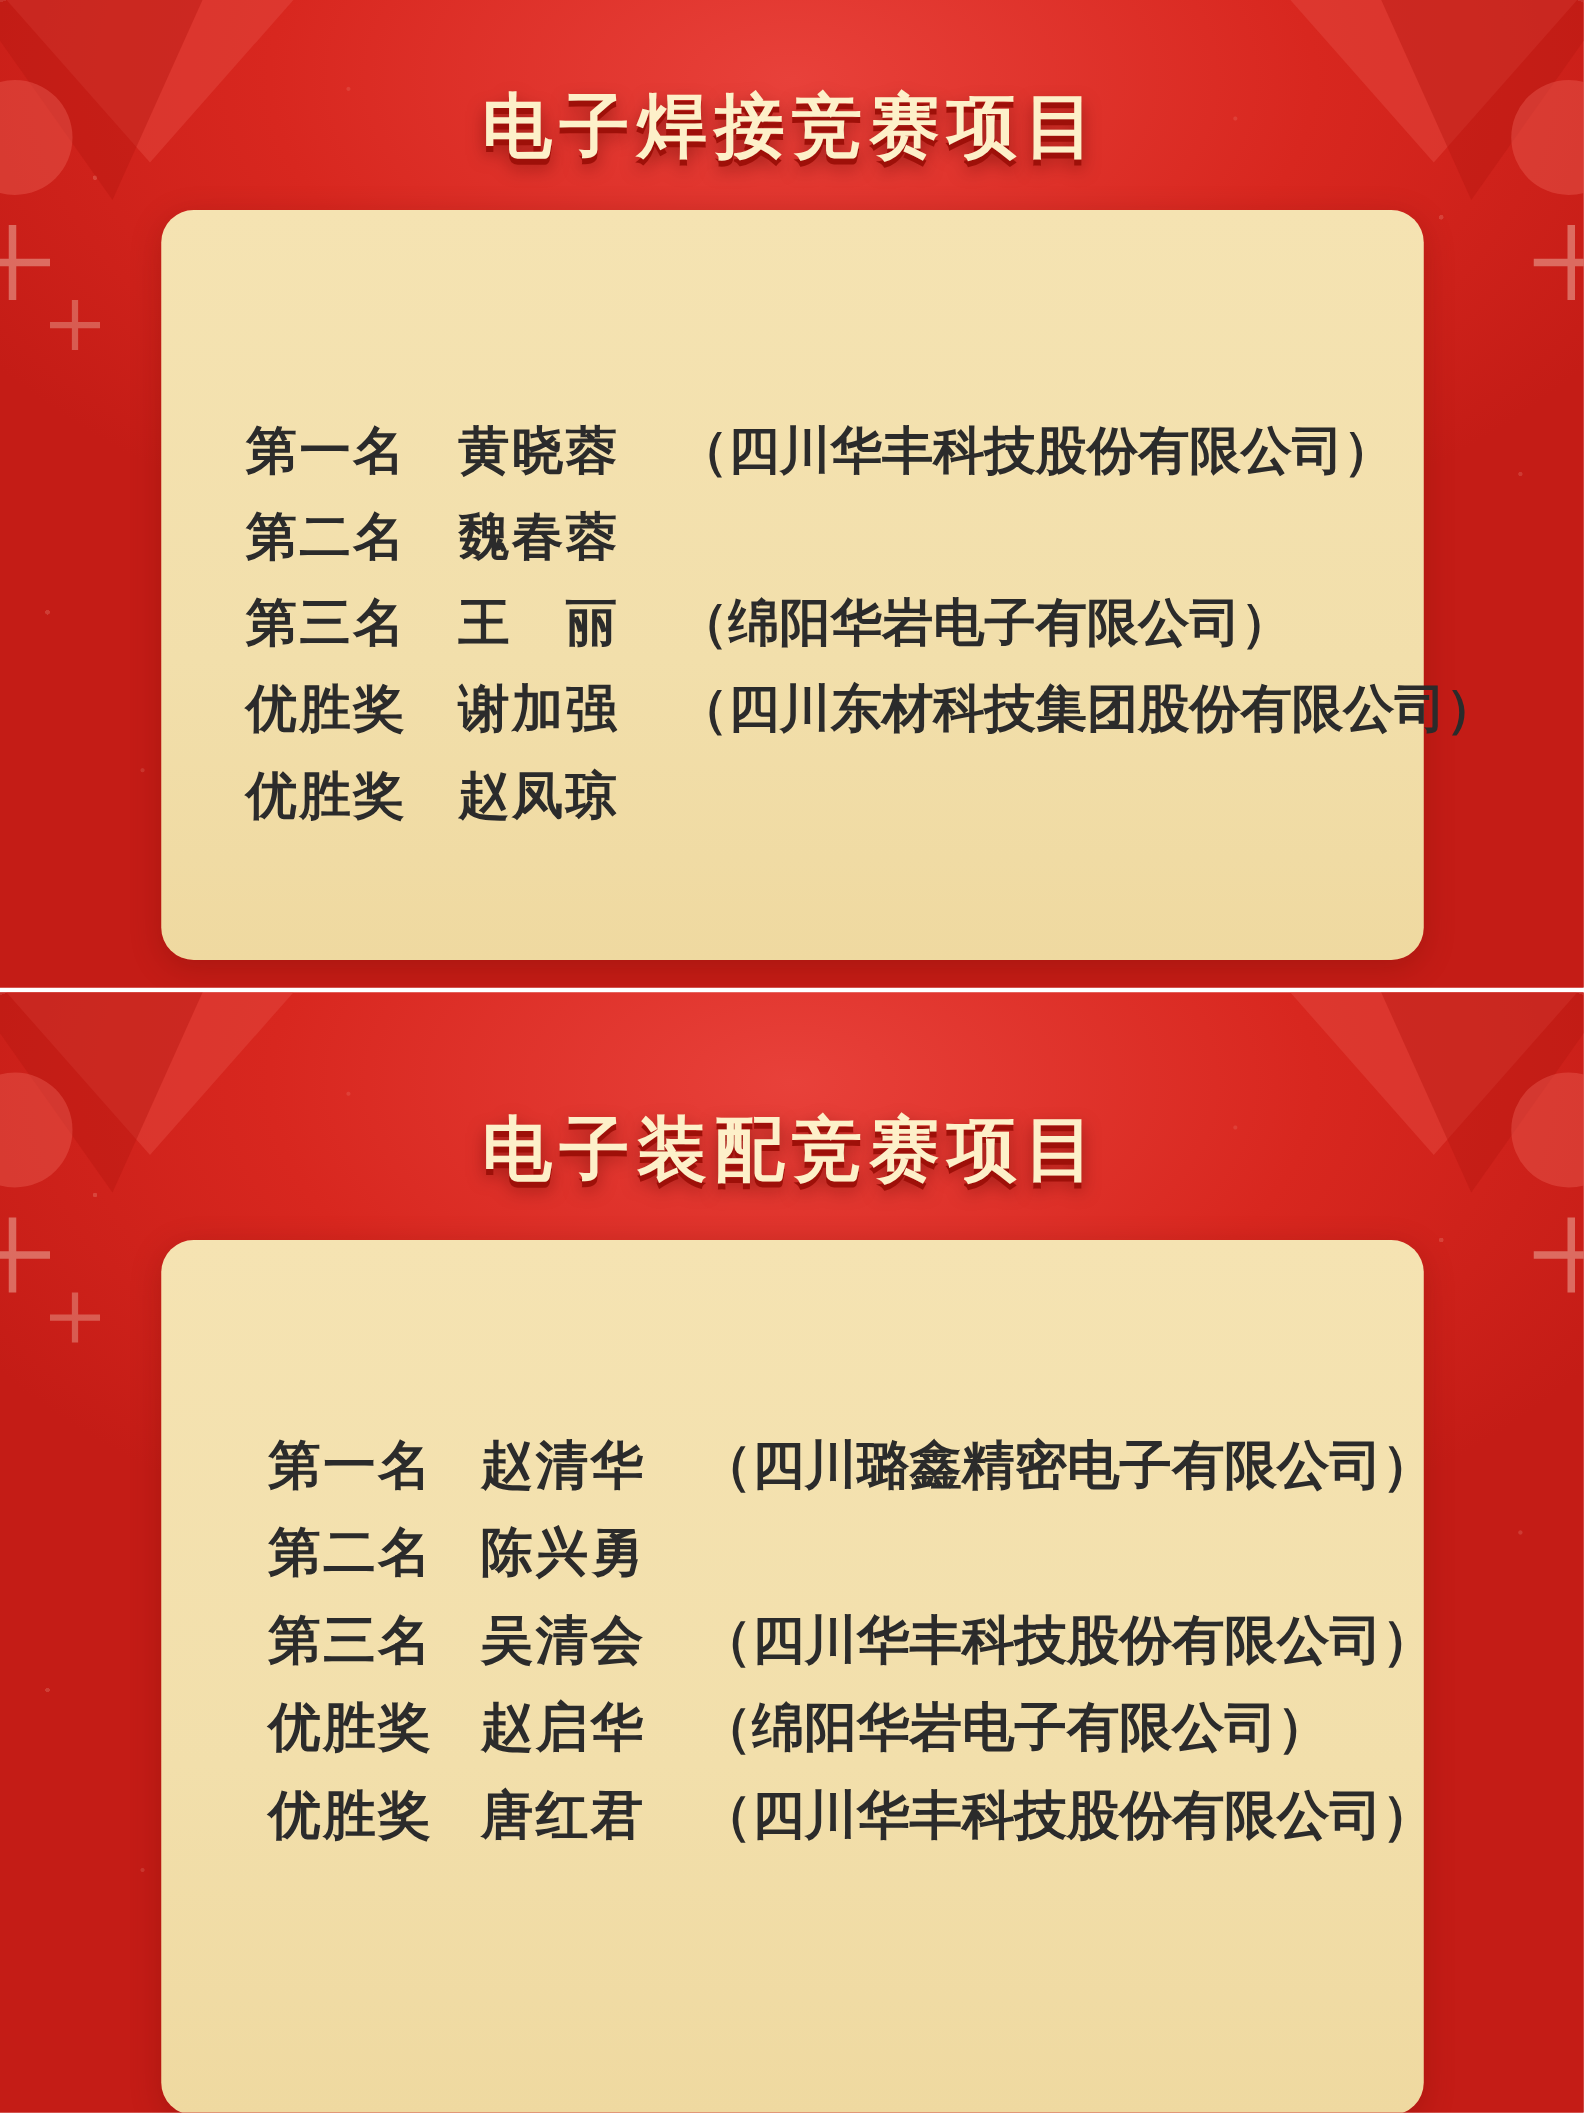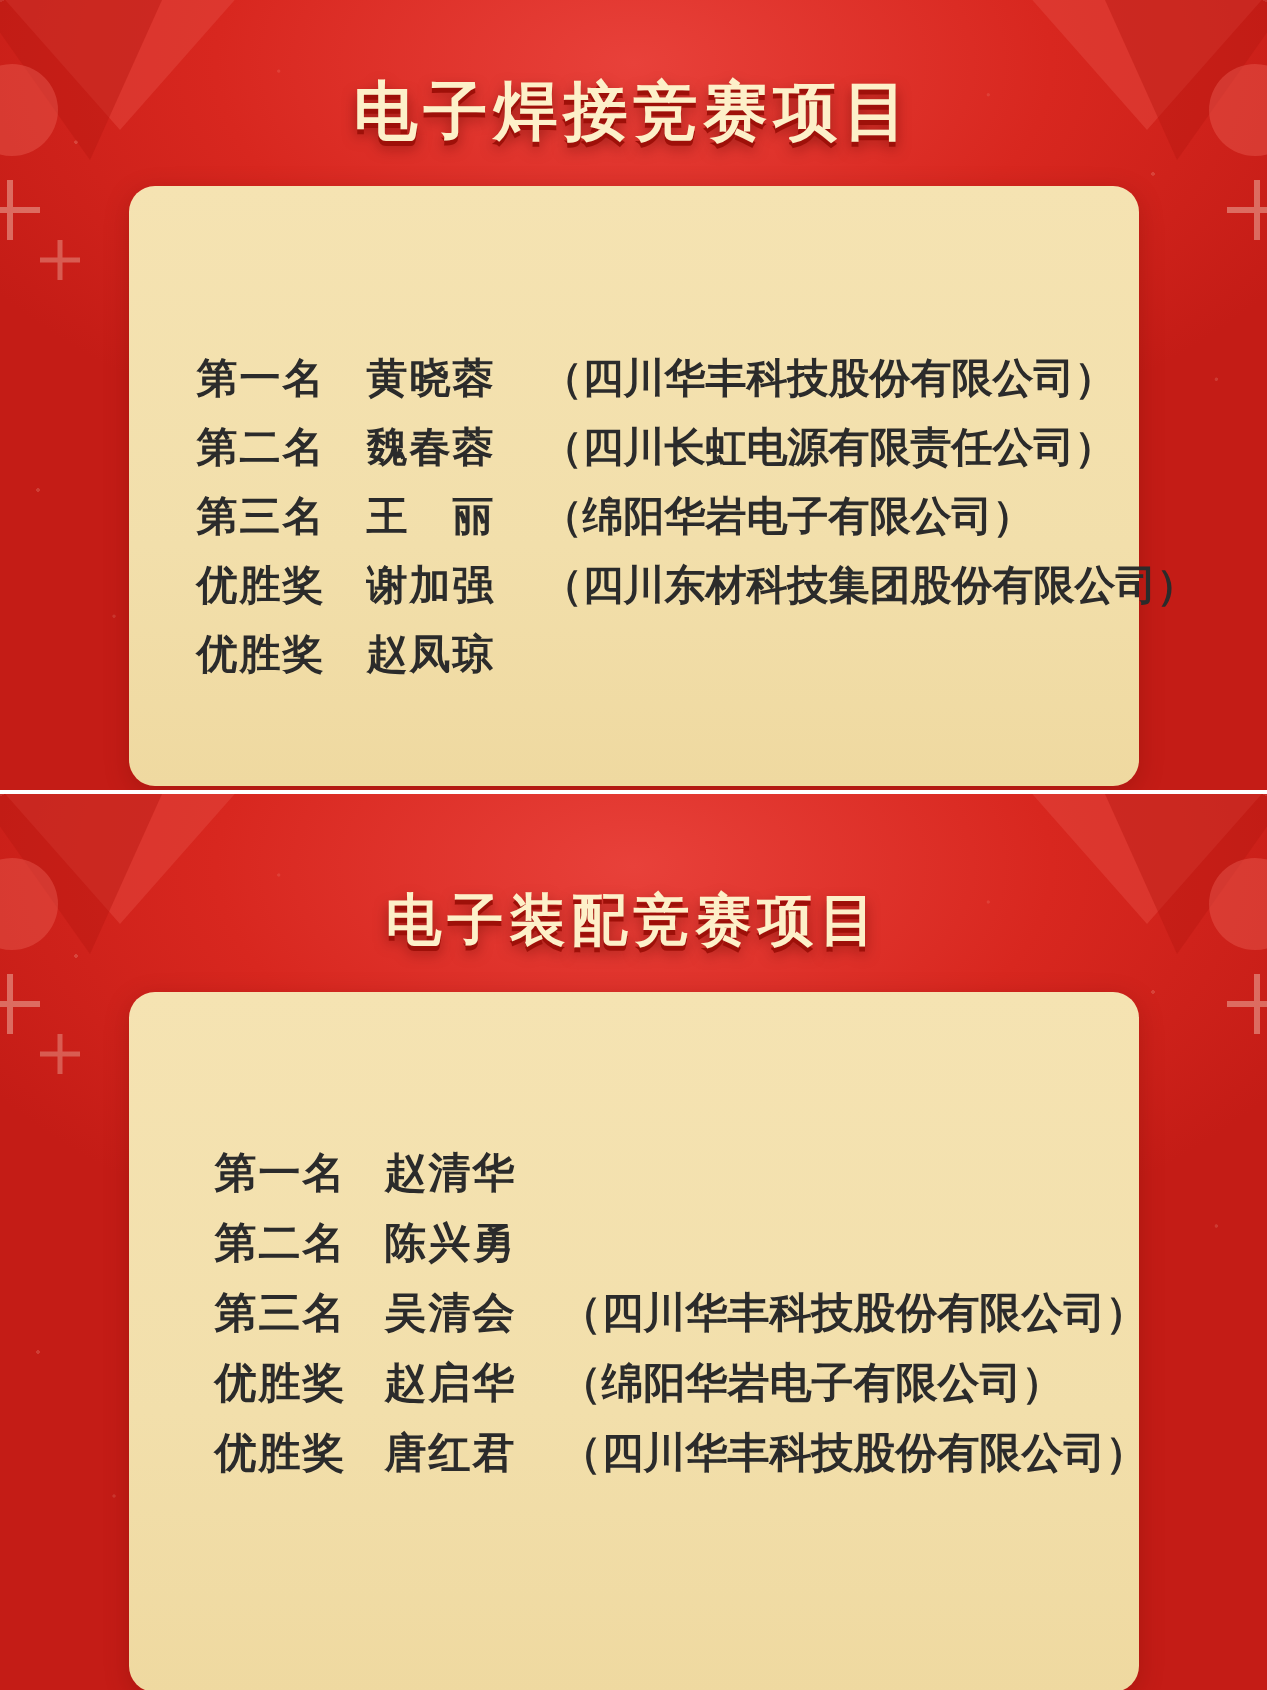--- a/index.html
+++ b/index.html
@@ -74,21 +74,21 @@
     text-align: center;
     color: #fdf0c9;
     font-family: "DejaVu Sans", "Liberation Sans", sans-serif;
     font-weight: 700;
     letter-spacing: 6px;
     text-shadow:
       0 5px 0 #9e1009,
       0 7px 14px rgba(90,8,4,.55);
   }
   .poster--top .title {
-    font-size: 64px;
+    font-size: 56px;
     line-height: 1;
     padding-top: 36px;
   }
   .poster--bottom .title {
     font-size: 56px;
     line-height: 1;
     padding-top: 60px;
   }
 
   .card {
@@ -183,21 +183,20 @@
 
       <div class="entry">
         <span class="entry-rank">第一名</span>
         <span class="entry-name">黄晓蓉</span>
         <span class="entry-org">（四川华丰科技股份有限公司）</span>
       </div>
 
       <div class="entry">
         <span class="entry-rank">第二名</span>
         <span class="entry-name">魏春蓉</span>
-        <span class="entry-org">（四川长虹电源有限责任公司）</span>
       </div>
 
       <div class="entry">
         <span class="entry-rank">第三名</span>
         <span class="entry-name">王　丽</span>
         <span class="entry-org">（绵阳华岩电子有限公司）</span>
       </div>
 
       <div class="entry">
         <span class="entry-rank">优胜奖</span>
@@ -238,20 +237,21 @@
   <div class="deco-vshape"></div>
 
   <h1 class="title">电子装配竞赛项目</h1>
 
   <div class="card">
     <div class="entry-list">
 
       <div class="entry">
         <span class="entry-rank">第一名</span>
         <span class="entry-name">赵清华</span>
+        <span class="entry-org">（四川璐鑫精密电子有限公司）</span>
       </div>
 
       <div class="entry">
         <span class="entry-rank">第二名</span>
         <span class="entry-name">陈兴勇</span>
       </div>
 
       <div class="entry">
         <span class="entry-rank">第三名</span>
         <span class="entry-name">吴清会</span>

